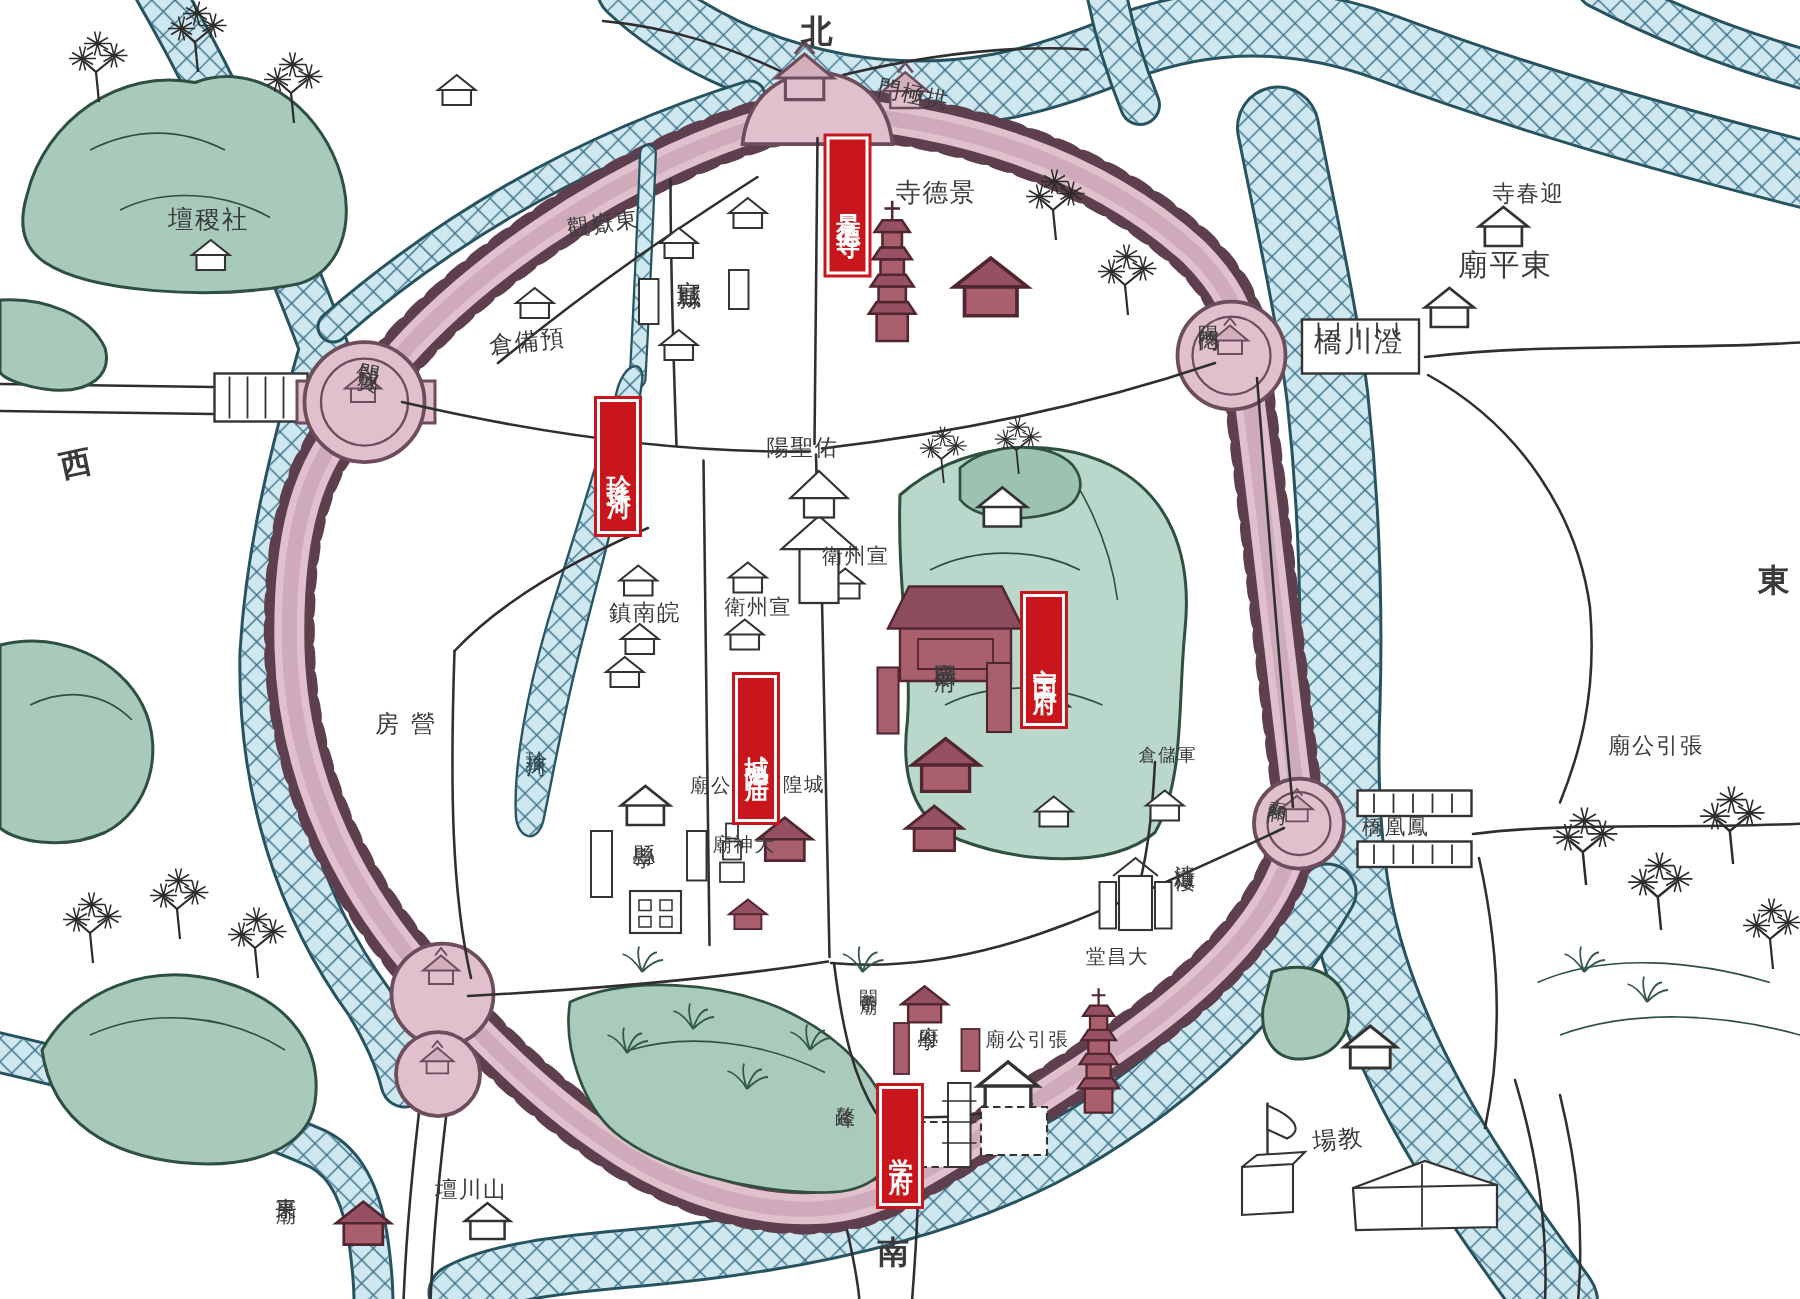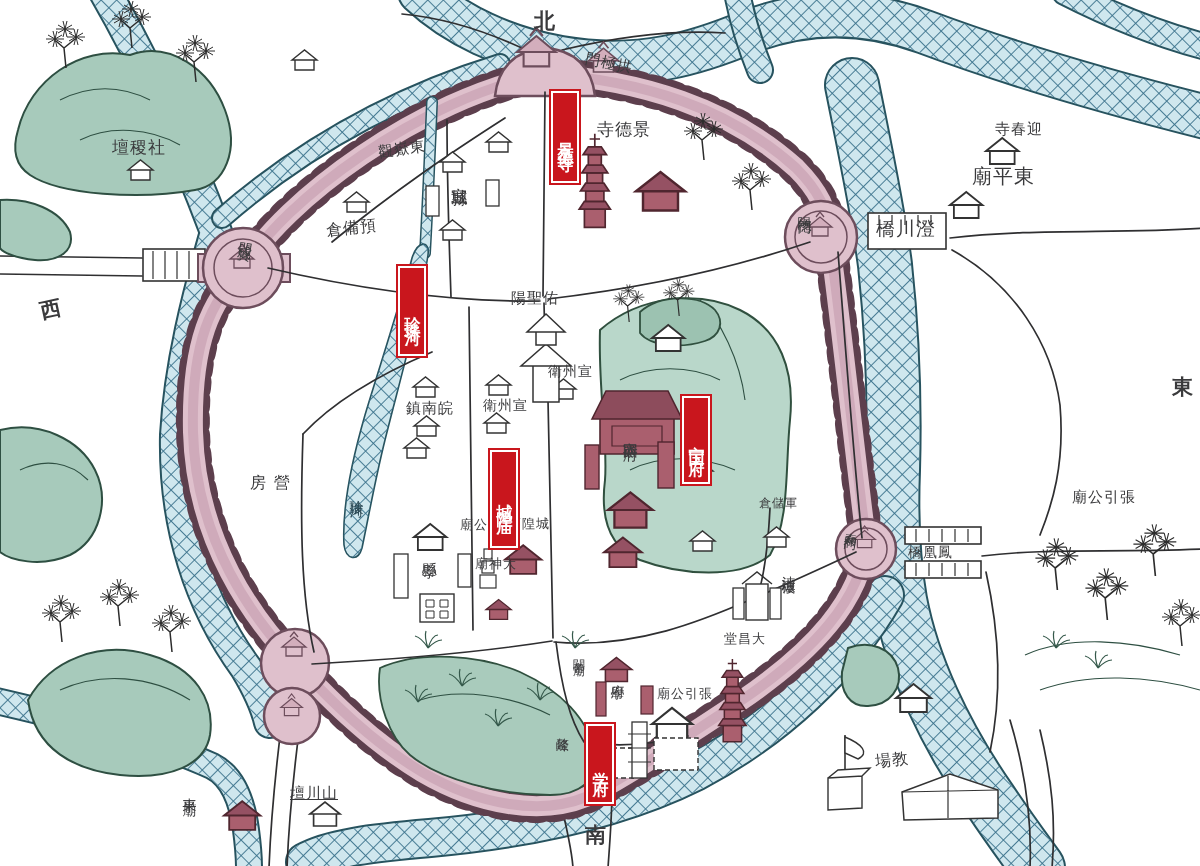--- a/index.html
+++ b/index.html
@@ -357,21 +357,21 @@
 <div class="ink" style="left:759px;top:497px;font-size:12px;">倉儲軍</div>
 <div class="ink v" style="left:781px;top:565px;font-size:14px;">清嶽樓</div>
 <div class="ink v" style="left:845px;top:523px;font-size:13px;transform:rotate(8deg);">泰和門</div>
 <div class="ink" style="left:908px;top:545px;font-size:14px;">橋凰鳳</div>
 <div class="ink" style="left:1072px;top:489px;font-size:15px;">廟公引張</div>
 <div class="ink" style="left:724px;top:632px;font-size:13px;text-align:center;">堂昌大</div>
 <div class="ink v" style="left:572px;top:650px;font-size:12px;">關帝廟</div>
 <div class="ink v" style="left:610px;top:673px;font-size:14px;">府學</div>
 <div class="ink" style="left:657px;top:687px;font-size:13px;">廟公引張</div>
 <div class="ink v" style="left:555px;top:727px;font-size:13px;">鰲峰</div>
-<div class="ink" style="left:290px;top:785px;font-size:15px;text-decoration:underline;">壇川山</div>
+<div class="ink" style="left:290px;top:785px;font-size:15px;">壇川山</div>
 <div class="ink v" style="left:182px;top:787px;font-size:14px;">東平廟</div>
 <div class="ink" style="left:875px;top:751px;font-size:16px;transform:rotate(-6deg);">場教</div>
 
 <div class="marker" style="left:551px;top:91px;width:22px;height:74px;">景德寺</div>
 <div class="marker" style="left:398px;top:266px;width:22px;height:72px;">珍珠河</div>
 <div class="marker" style="left:490px;top:450px;width:22px;height:80px;">城隍庙</div>
 <div class="marker" style="left:682px;top:396px;width:22px;height:70px;">宁国府</div>
 <div class="marker" style="left:586px;top:724px;width:22px;height:62px;">学府</div>
 
 </div>

